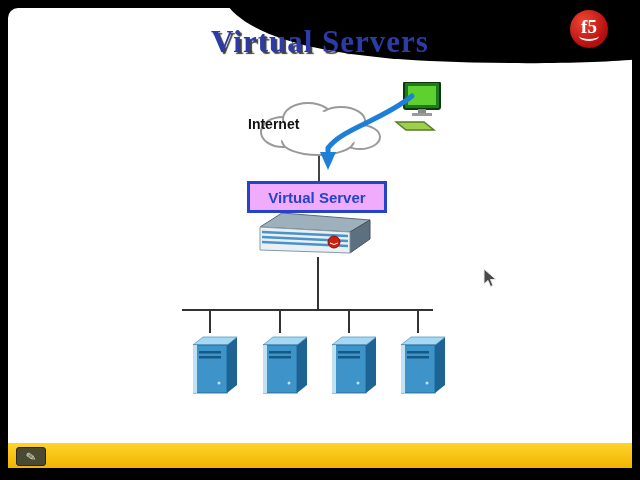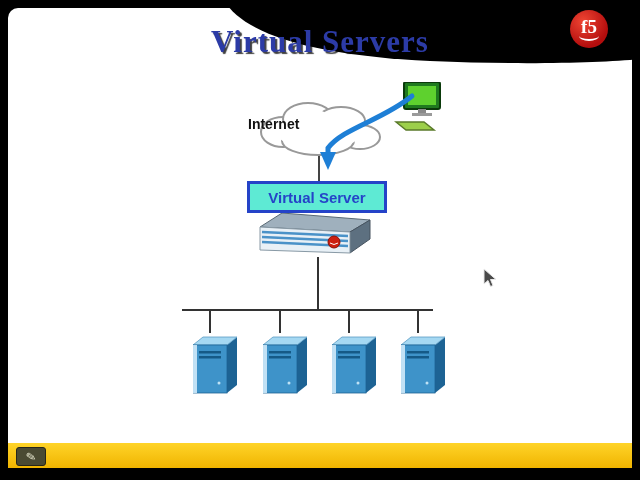--- a/index.html
+++ b/index.html
@@ -33,21 +33,21 @@
                     font-weight:bold; font-size:14px; color:#111; z-index:3; }
 
   .link-cloud-box { position:absolute; left:318px; top:148px; width:2px; height:36px;
                     background:#444; z-index:1; }
 
   .pc-icon { position:absolute; left:394px; top:82px; width:54px; height:52px; z-index:2; }
 
   .traffic-arrow { position:absolute; left:298px; top:90px; width:130px; height:92px; z-index:4; }
 
   .vs-box { position:absolute; left:247px; top:181px; width:134px; height:26px;
-            background:#5eead4; border:3px solid #2543c8; z-index:3;
+            background:#f0abfc; border:3px solid #2543c8; z-index:3;
             display:flex; align-items:center; justify-content:center;
             font-weight:bold; font-size:15px; color:#2543c8; }
 
   .appliance { position:absolute; left:256px; top:211px; width:120px; height:48px; z-index:2; }
 
   .net-lines { position:absolute; left:0; top:0; width:640px; height:480px;
                z-index:1; pointer-events:none; }
 
   .server-rack { position:absolute; left:0; top:0; width:640px; height:480px; z-index:2;
                  pointer-events:none; }

